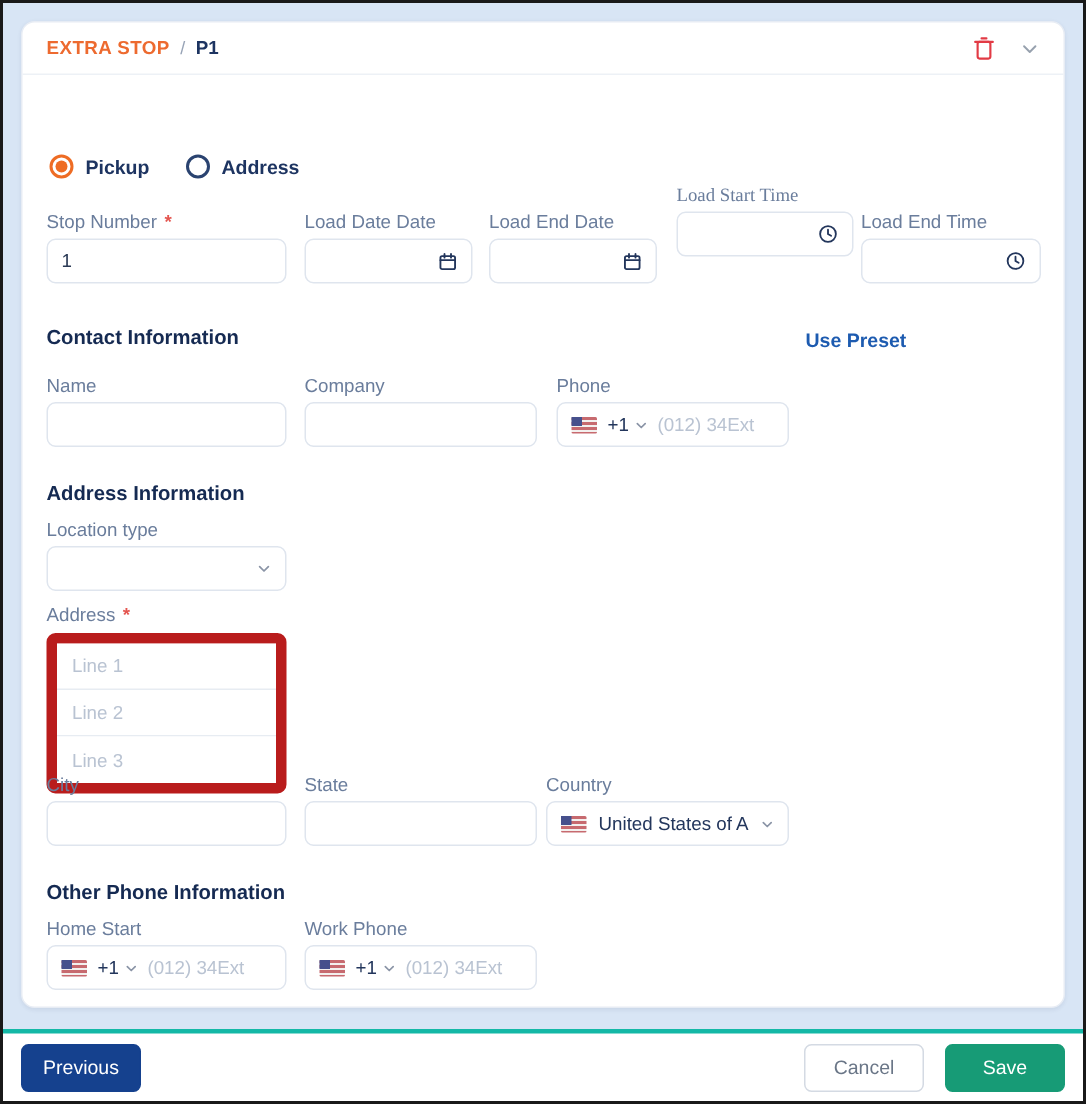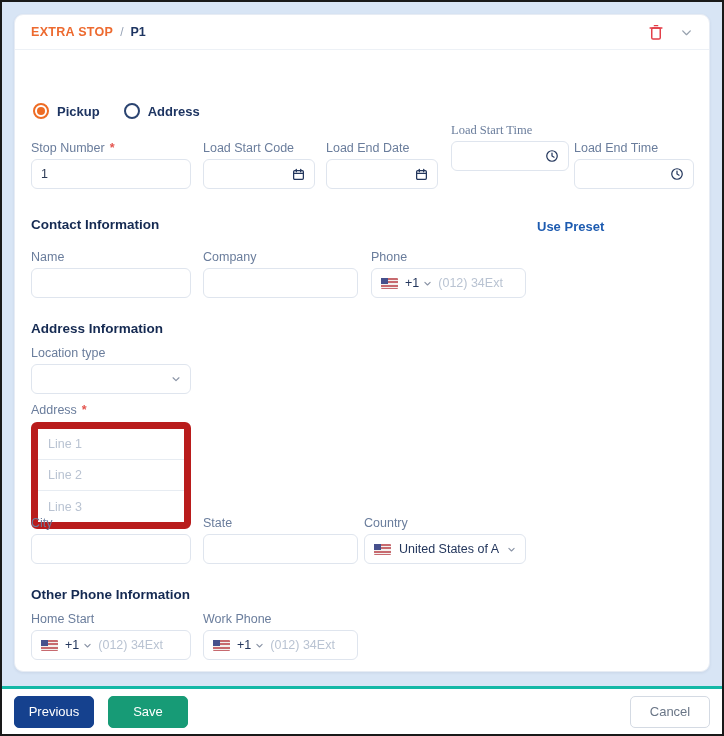--- a/index.html
+++ b/index.html
@@ -110,21 +110,21 @@
         <span>Stop Number</span>
         <span class="req">*</span>
       </div>
       <div class="box">
         <input type="text" value="1" style="">
       </div>
     </div>
 
     <div class="f" style="left:188px;top:126px;width:112px;">
       <div class="lbl">
-          <span>Load Start Code</span>
+          <span>Load Date Date</span>
         </div>
       <div class="box">
         <input type="text" value="" style="">
         <span class="tail-icon">
           <svg width="13" height="13" viewBox="0 0 24 24" fill="none" stroke="#23365c" stroke-width="2.3" stroke-linecap="round">
             <rect x="3" y="5" width="18" height="16" rx="2"></rect>
             <line x1="8" y1="2.5" x2="8" y2="7"></line>
             <line x1="16" y1="2.5" x2="16" y2="7"></line>
             <line x1="3" y1="10" x2="21" y2="10"></line>
           </svg>
@@ -310,16 +310,16 @@
             </svg>
         </span>
         <input type="text" placeholder="(012) 34Ext" style="">
       </div>
     </div>
 
   </div>
 
   <div class="footer">
     <button class="btn btn-previous">Previous</button>
+    <button class="btn btn-cancel">Cancel</button>
     <button class="btn btn-save">Save</button>
-    <button class="btn btn-cancel">Cancel</button>
   </div>
 </div>
 
 </body></html>

